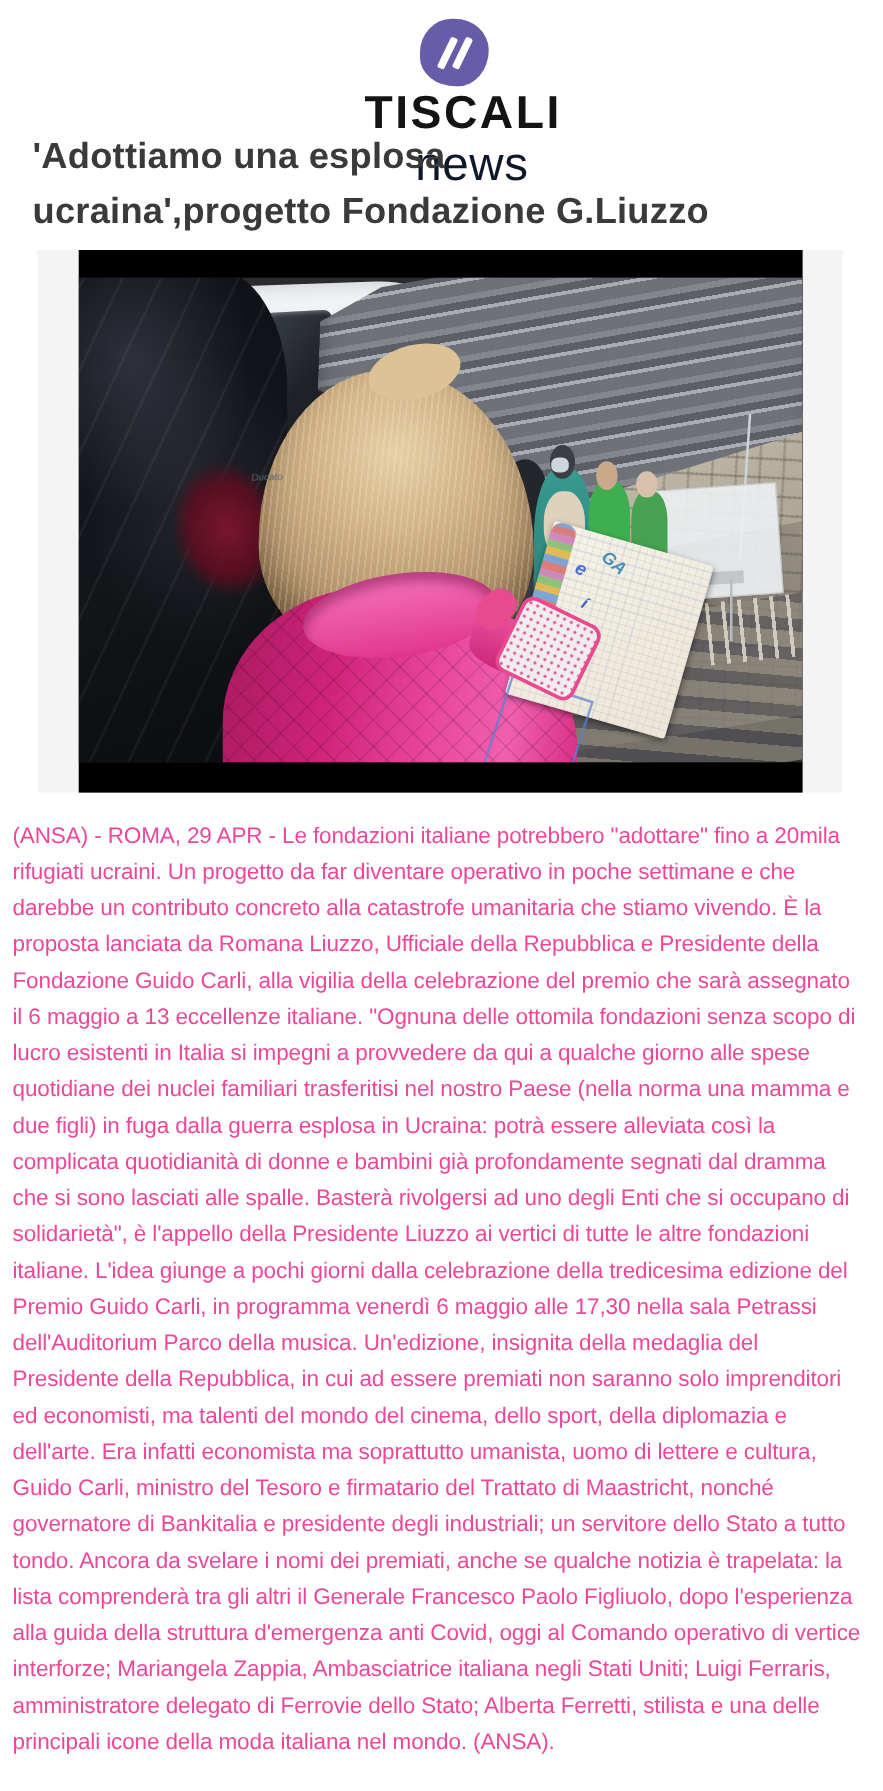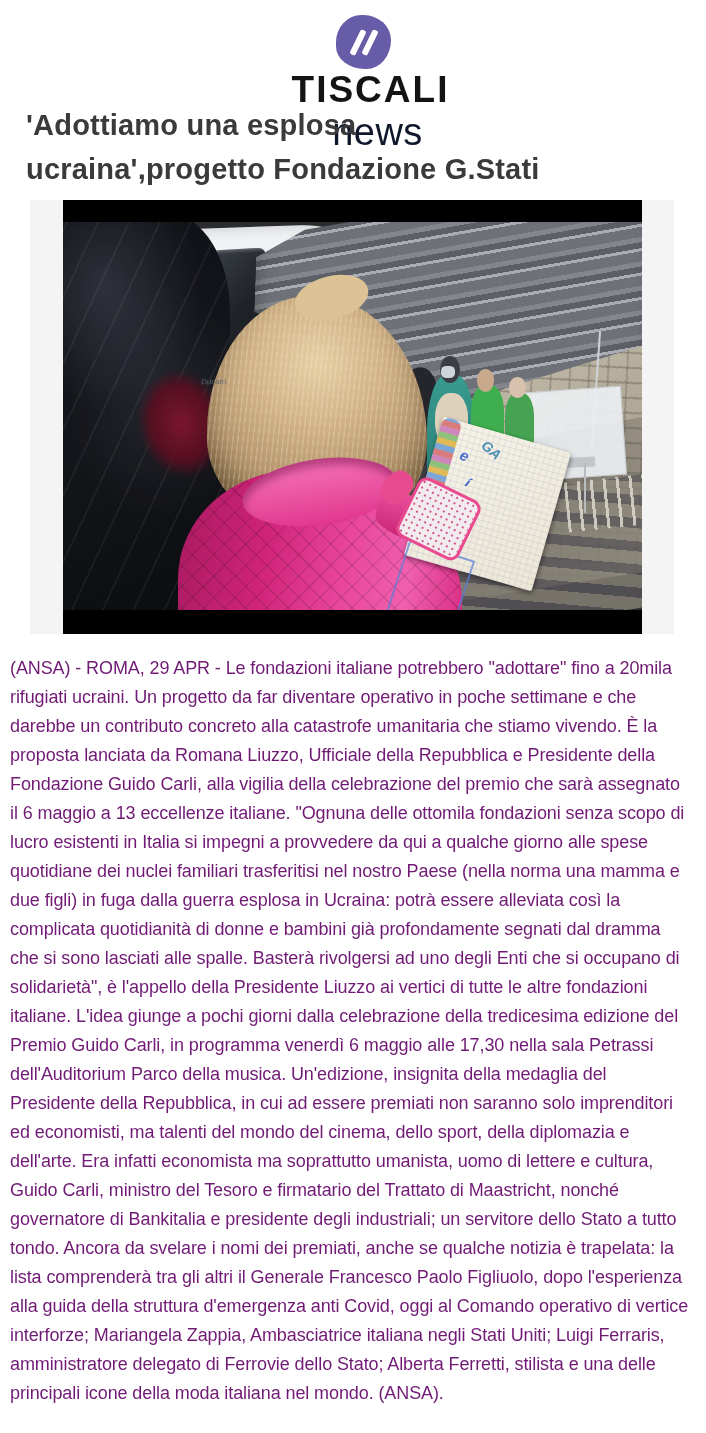--- a/index.html
+++ b/index.html
@@ -154,40 +154,40 @@
   .ph-brush { left:59%; top:68%; width:12%; height:17%; transform:rotate(26deg); border-radius:10px;
     border:3px solid #e8498f; z-index:32;
     background-color:#f3ecee;
     background-image:radial-gradient(rgba(205,60,130,.85) 1px, transparent 1.4px);
     background-size:6px 6px; }
   .ph-brush-handle { left:55.5%; top:64%; width:4.5%; height:9%; background:#e8498f;
     border-radius:40%; transform:rotate(42deg); z-index:31; }
 
   
   .article-body { margin:20px 10px 0 10px; width:682px; font-size:18px; line-height:29px;
-    color:#701a75; font-weight:400; letter-spacing:-0.1px; }
+    color:#ec4899; font-weight:400; letter-spacing:-0.1px; }
 </style>
 </head>
 <body>
 
 <header class="site-header">
   <a class="logo">
     <span class="logo-mark">
       <span class="slash s1"></span>
       <span class="slash s2"></span>
     </span>
     <span class="brand">TISCALI</span>
     <span class="brand-suffix">news</span>
   </a>
 </header>
 
 <main>
   <h1 class="article-title">
     <span>'Adottiamo una esplosa</span>
-    <span>ucraina',progetto Fondazione G.Stati</span>
+    <span>ucraina',progetto Fondazione G.Liuzzo</span>
   </h1>
 
   <figure class="article-figure">
     <div class="photo">
       <div class="ph-c">
         <div class="ph-sky"></div>
         <div class="ph-foliage1"></div>
         <div class="ph-foliage2"></div>
         <div class="ph-foliage3"></div>
         <div class="ph-foliage4"></div>

